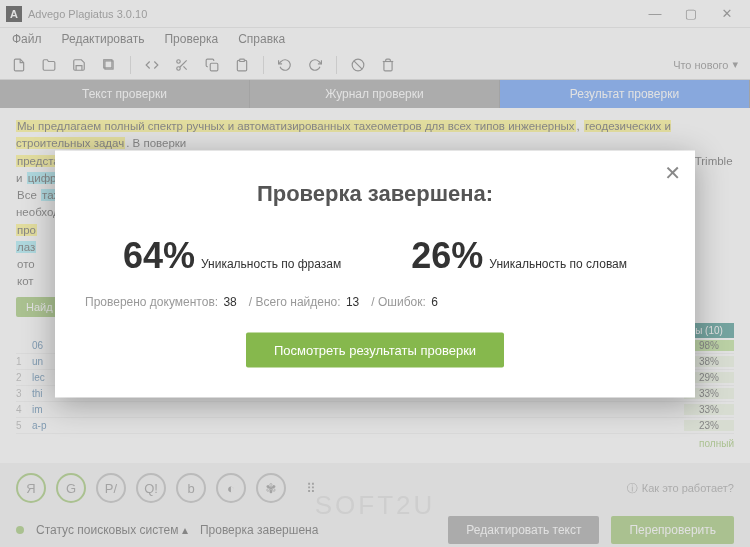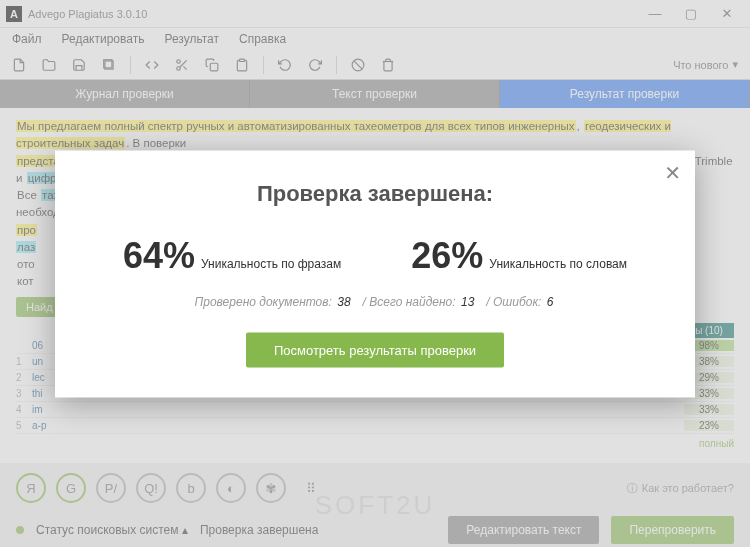--- a/index.html
+++ b/index.html
@@ -37,21 +37,21 @@
   .result-row.top .pct { background: #a8d978; }
   .export { text-align: right; font-size: 10px; color: #86b84d; margin-top: 4px; }
   .overlay { position: absolute; inset: 0; background: rgba(200,200,200,0.55); z-index: 10; }
   .modal { position: absolute; left: 50%; top: 50%; transform: translate(-50%, -50%); width: 640px; background: #fff; box-shadow: 0 6px 30px rgba(0,0,0,0.3); z-index: 20; padding: 24px 30px 30px; }
   .modal .close { position: absolute; top: 10px; right: 14px; font-size: 20px; color: #888; cursor: pointer; }
   .modal h2 { text-align: center; font-size: 22px; color: #555; font-weight: bold; margin: 6px 0 28px; }
   .stats { display: flex; justify-content: center; gap: 70px; margin-bottom: 18px; }
   .stat { display: flex; align-items: baseline; gap: 6px; }
   .stat .big { font-size: 36px; font-weight: bold; color: #333; }
   .stat .lbl { font-size: 12px; color: #333; }
-  .checked { text-align: center; font-size: 12px; color: #999; margin-bottom: 24px; font-style: italic; }
+  .checked { font-size: 12px; color: #999; margin-bottom: 24px; }
   .checked .v { color: #333; margin: 0 2px; }
   .modal .mainbtn { display: block; margin: 0 auto; background: #86b84d; color: #fff; border: none; padding: 10px 28px; font-size: 13px; border-radius: 2px; cursor: pointer; }
   .footer { position: absolute; bottom: 0; left: 0; right: 0; background: #f0f0f0; }
   .engines { height: 50px; display: flex; align-items: center; padding: 0 16px; gap: 10px; }
   .eng { width: 30px; height: 30px; border: 2px solid #aaa; border-radius: 50%; display: flex; align-items: center; justify-content: center; font-size: 13px; color: #777; }
   .eng.on { border-color: #86b84d; }
   .engines .spacer { flex: 1; }
   .how { font-size: 11px; color: #888; display: flex; align-items: center; gap: 4px; }
   .statusbar { height: 34px; display: flex; align-items: center; padding: 0 16px; gap: 12px; font-size: 12px; }
   .status-dot { width: 8px; height: 8px; background: #86b84d; border-radius: 50%; }
@@ -71,21 +71,21 @@
   <div class="winbtns">
     <div class="winbtn">―</div>
     <div class="winbtn">▢</div>
     <div class="winbtn">✕</div>
   </div>
 </div>
 
 <div class="menubar">
   <div class="menuitem">Файл</div>
   <div class="menuitem">Редактировать</div>
-  <div class="menuitem">Результат</div>
+  <div class="menuitem">Проверка</div>
   <div class="menuitem">Справка</div>
 </div>
 
 <div class="toolbar">
   <div class="tbtn">
       <svg viewBox="0 0 24 24" fill="none" stroke="currentColor" stroke-width="2">
         <path d="M14 2H6a2 2 0 0 0-2 2v16a2 2 0 0 0 2 2h12a2 2 0 0 0 2-2V8z"></path>
         <polyline points="14 2 14 8 20 8"></polyline>
       </svg>
     </div>
@@ -160,22 +160,22 @@
       </svg>
     </div>
   <div class="spacer"></div>
   <div class="whatsnew">
       <span>Что нового</span> 
       <span>▾</span>
     </div>
 </div>
 
 <div class="tabs">
+  <div class="tab">Текст проверки</div>
   <div class="tab">Журнал проверки</div>
-  <div class="tab">Текст проверки</div>
   <div class="tab active">Результат проверки</div>
 </div>
 
 <div class="content">
   <div class="hl-text">
     <span class="y">Мы предлагаем полный спектр ручных и автоматизированных тахеометров для всех типов инженерных</span><span>, </span><span class="y">геодезических и строительных задач</span><span>. В поверки</span><br>
     <span class="y">представлены сертифицированные в </span><span class="c">России тахеометры от признанных</span><span class="y"> во всем мире производителей</span><span>: Leica, Sokkia, Nikon, Trimble и </span><span class="c">цифровые Topcon</span><span>.</span><br>
     <span>Все </span><span class="c">тахеометры</span><span> поставляются со свидетельством о первичной </span><span class="c">поверки</span><span>. </span><span class="g">Купить</span><span class="c"> электронный тахеометр</span><span>, необходимые необходимые </span><span class="c">аксессуары</span><span>, и</span><br>
     <span class="y">про</span><br>
     <span class="c">лаз</span><br>

